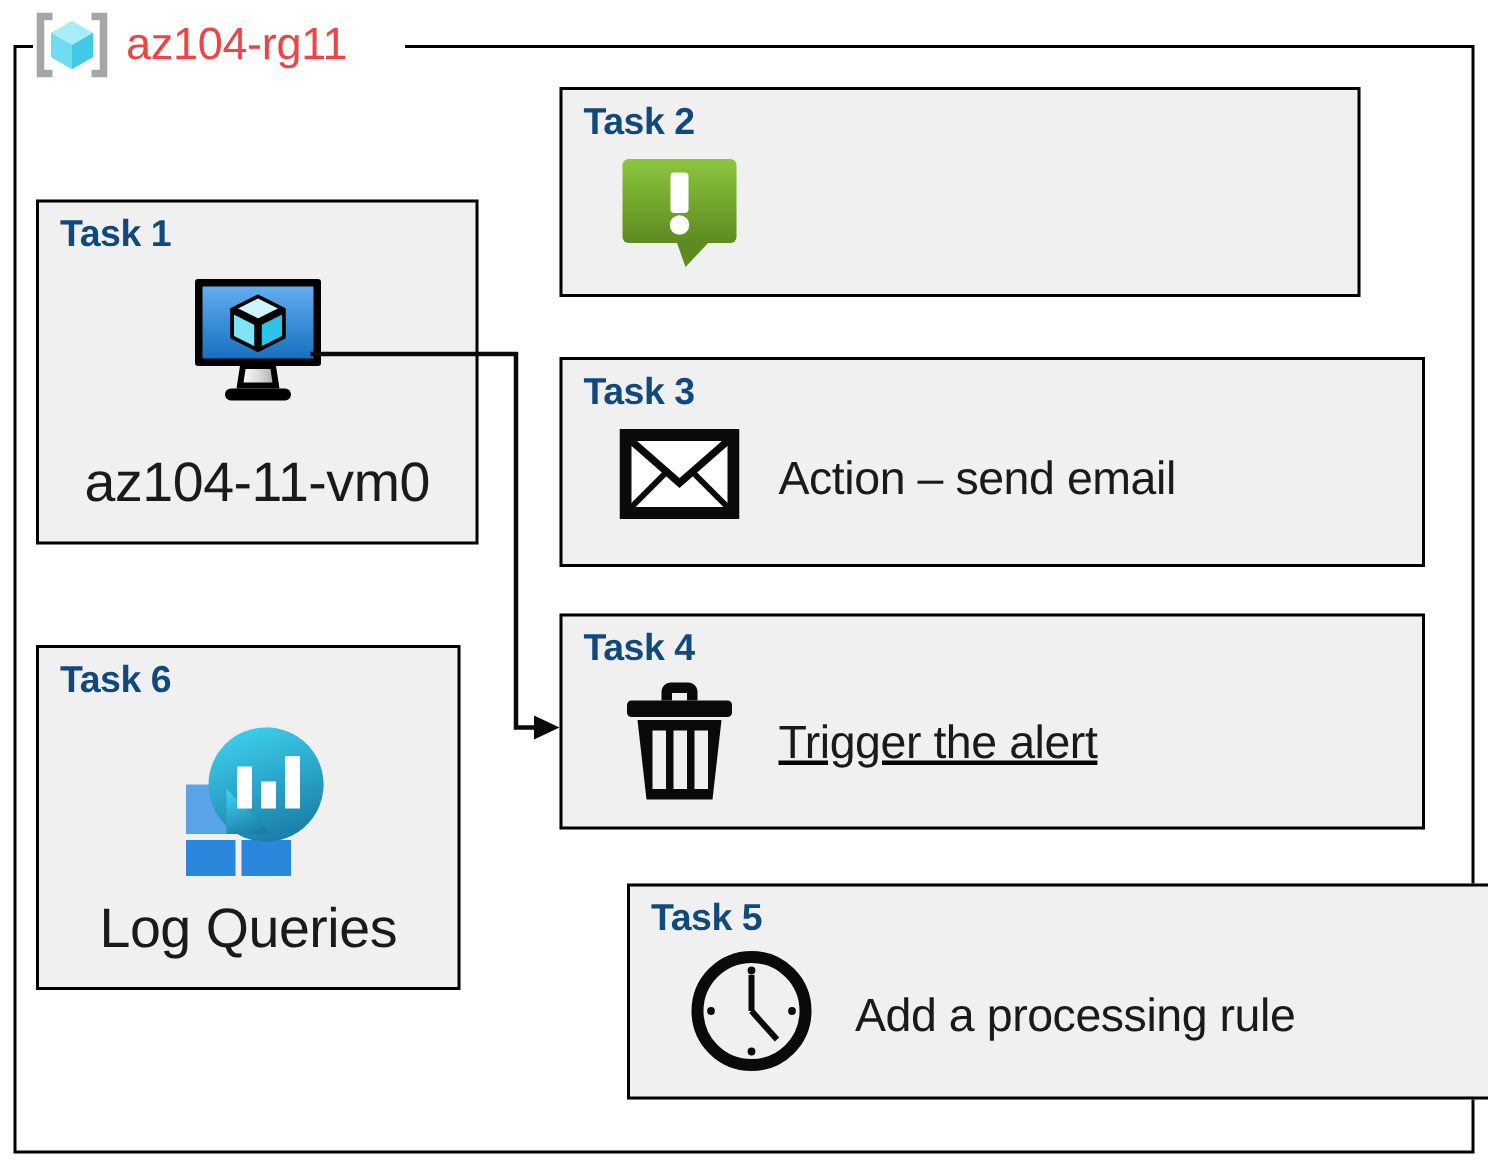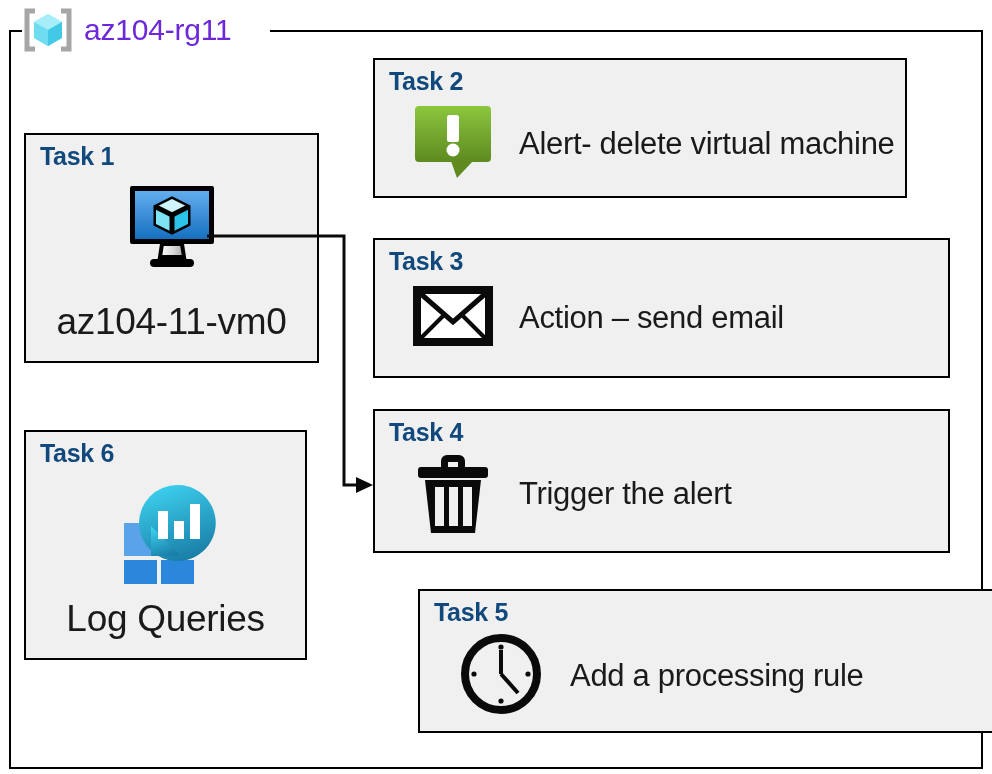--- a/index.html
+++ b/index.html
@@ -29,21 +29,21 @@
   .rg-header {
     position: absolute;
     left: 22px; top: 4px;
     height: 52px;
     display: flex;
     align-items: center;
     gap: 10px;
   }
   .rg-title {
     font-size: 30px;
-    color: #6d28d9;
+    color: #ef4444;
     letter-spacing: -0.2px;
     white-space: nowrap;
   }
 
   
   .rg-icon { position: relative; width: 52px; height: 46px; }
 
   
   .card {
     position: absolute;
@@ -192,42 +192,41 @@
               <stop offset="0%" stop-color="#8CC63E"></stop>
               <stop offset="100%" stop-color="#5E8A20"></stop>
             </linearGradient>
           </defs>
           <rect x="2" y="2" width="76" height="56" rx="4" fill="url(#alertGrad)"></rect>
           <polygon points="38,57 60,57 44,74" fill="#5E8A20"></polygon>
           <rect x="34" y="11" width="12" height="27" rx="2.5" fill="#FFFFFF"></rect>
           <circle cx="40" cy="46" r="6.5" fill="#FFFFFF"></circle>
         </svg>
       </div>
-      <div class="card-label">Alert- delete virtual machine</div>
     </div>
   </div>
 
   <div class="card card-horz" style="left:373px; top:238px; width:577px; height:140px;">
     <div class="card-title">Task 3</div>
     <div class="row">
       <div>
         <svg width="80" height="64" viewBox="0 0 80 64">
           <rect x="4" y="6" width="72" height="52" fill="#FFFFFF" stroke="#0A0A0A" stroke-width="8"></rect>
           <path d="M8 10 L40 38 L72 10" fill="none" stroke="#0A0A0A" stroke-width="5"></path>
           <path d="M8 54 L32 30" fill="none" stroke="#0A0A0A" stroke-width="4"></path>
           <path d="M72 54 L48 30" fill="none" stroke="#0A0A0A" stroke-width="4"></path>
         </svg>
       </div>
       <div class="card-label">Action – send email</div>
     </div>
   </div>
 
   <div class="card card-horz" style="left:373px; top:409px; width:577px; height:144px;">
     <div class="card-title">Task 4</div>
-    <div class="row" style="top:38px;">
+    <div class="row" style="top:38px;text-decoration:underline;">
       <div>
         <svg width="80" height="86" viewBox="0 0 80 86">
 
           <path d="M28 12 a6 6 0 0 1 6 -6 h12 a6 6 0 0 1 6 6 v6 h-7 v-5 h-10 v5 h-7 z" fill="#0A0A0A"></path>
 
           <rect x="5" y="18" width="70" height="11" rx="3" fill="#0A0A0A"></rect>
 
           <path d="M12 31 L68 31 L62 84 L18 84 Z" fill="#0A0A0A"></path>
 
           <rect x="22" y="38" width="9" height="39" fill="#F0F0F0"></rect>

